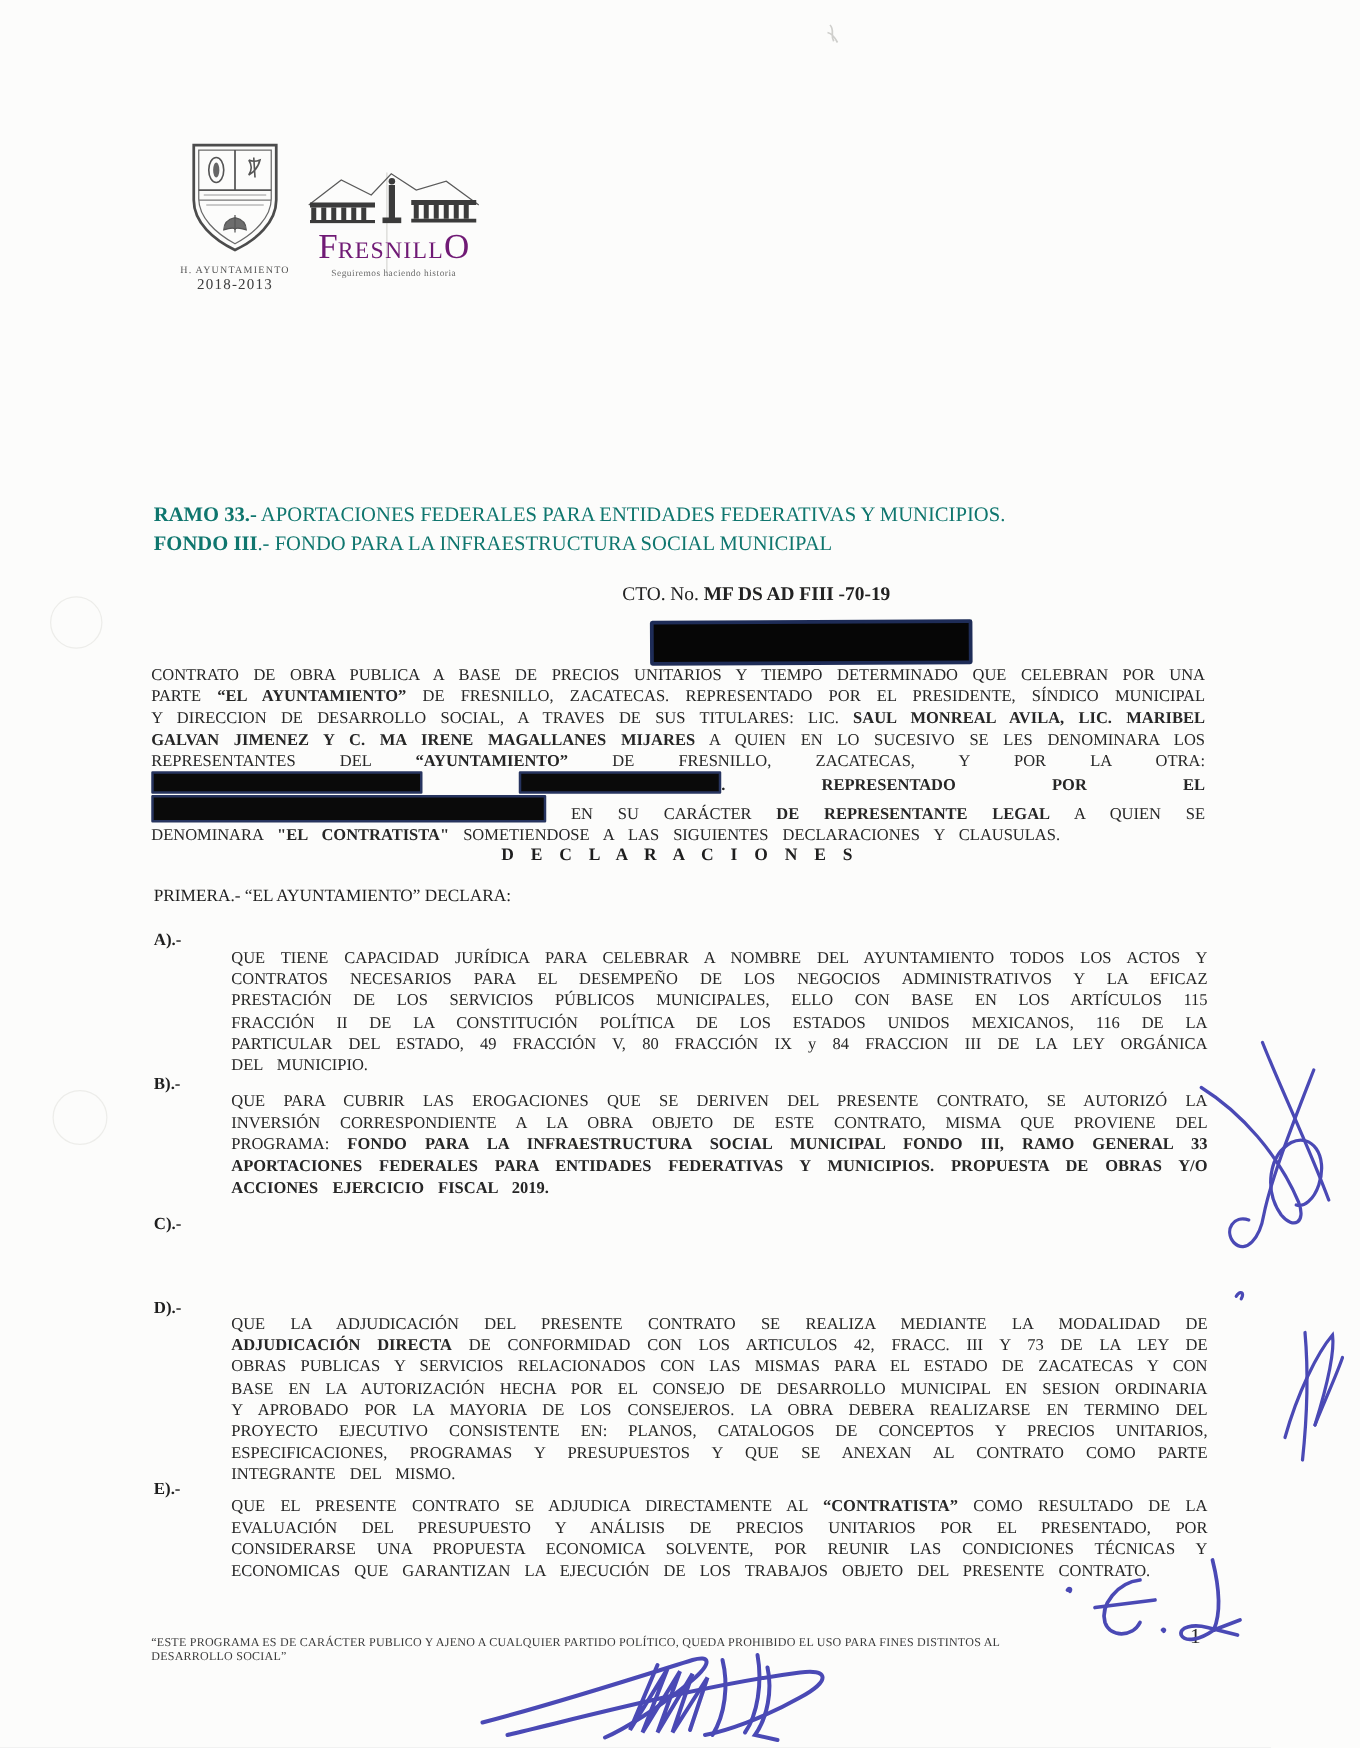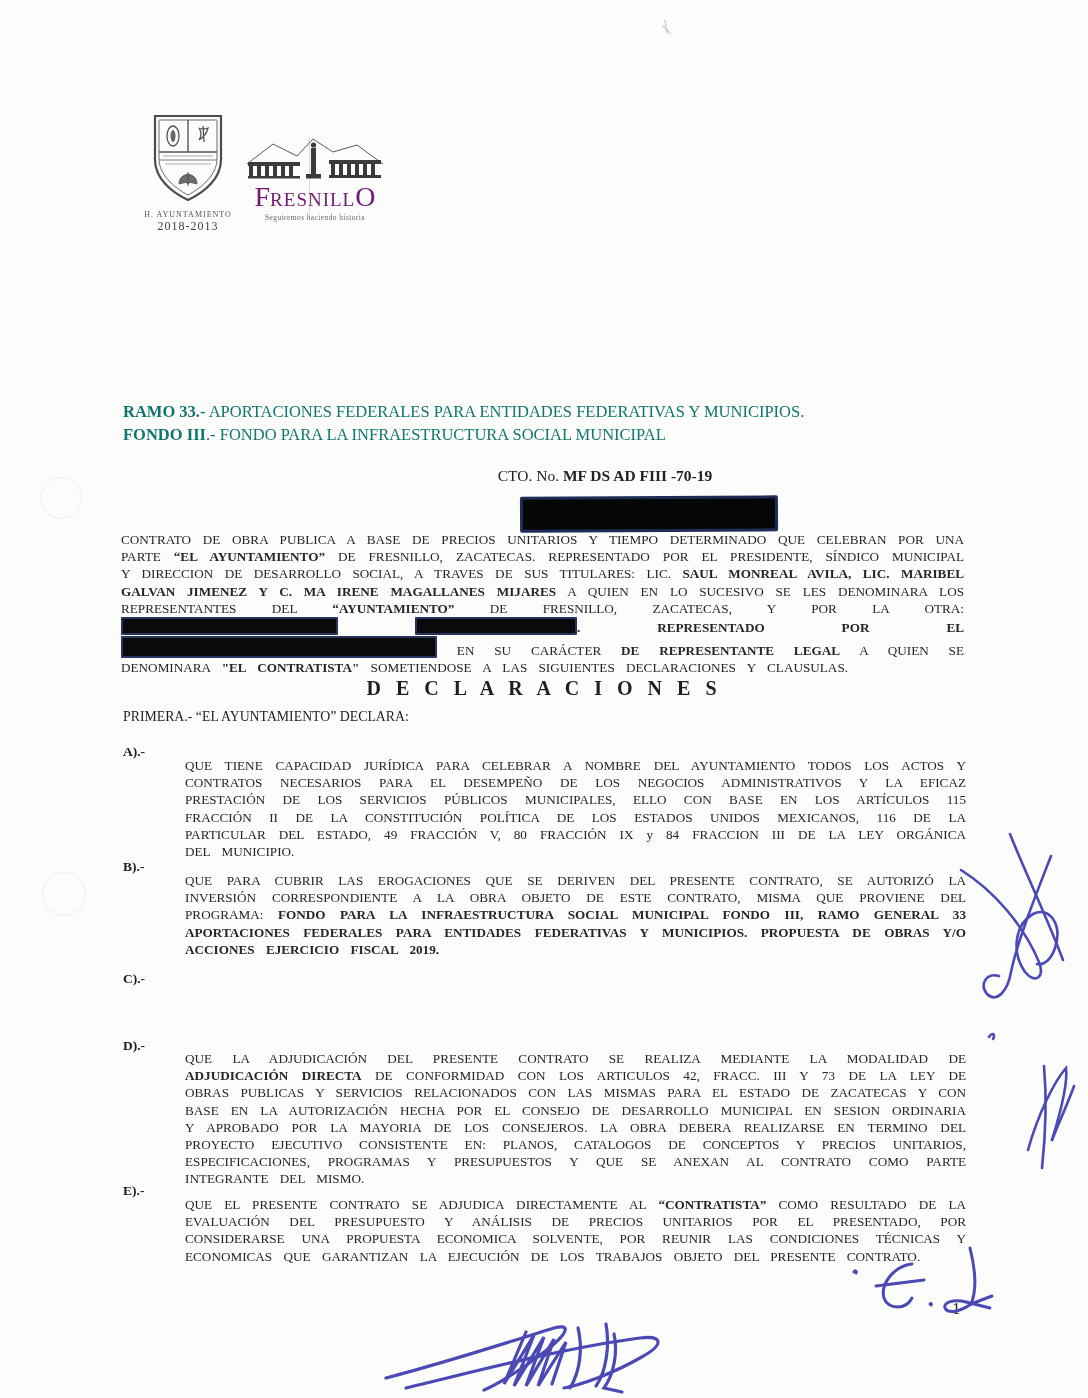--- a/index.html
+++ b/index.html
@@ -37,21 +37,21 @@
     display:inline-block;background:#0a0a0a;border:2px solid #273礼45f;
     border:2px solid #27345f;height:14px;vertical-align:-3px;border-radius:1px;
   }
   
   .para{
     position:absolute;font-size:13.2px;line-height:17.2px;
     text-align:justify;word-spacing:8px;color:#262626;
   }
   .b{font-weight:bold;}
   .decl-head{position:absolute;left:0;top:677px;width:1088px;text-align:center;
-    font-size:20px;font-weight:bold;letter-spacing:5px;color:#1e1e1e;}
+    font-size:14px;font-weight:bold;letter-spacing:5px;color:#1e1e1e;}
   .primera{position:absolute;left:123px;top:709px;font-size:13.8px;font-weight:normal;color:#1e1e1e;}
   .item-label{position:absolute;left:123px;font-size:13.5px;font-weight:bold;color:#1e1e1e;}
   
   .footer-legend{position:absolute;left:121px;top:1309px;width:716px;font-size:9.6px;color:#3a3a3a;letter-spacing:.2px;}
   .page-number{position:absolute;left:952px;top:1299px;font-size:17px;color:#2a2a2a;}
   
   .punch{position:absolute;border:1.5px solid #ededea;border-radius:50%;background:transparent;}
   .punch-1{left:40px;top:477px;width:40px;height:40px;}
   .punch-2{left:42px;top:872px;width:42px;height:42px;}
   .pencil-mark{position:absolute;left:658px;top:18px;}
@@ -137,20 +137,21 @@
   <div class="para" style="left:185px;top:872px;width:781px;"><span>QUE PARA CUBRIR LAS EROGACIONES QUE SE DERIVEN DEL PRESENTE CONTRATO, SE AUTORIZÓ LA INVERSIÓN CORRESPONDIENTE A LA OBRA OBJETO DE ESTE CONTRATO, MISMA QUE PROVIENE DEL PROGRAMA: </span><span class="b">FONDO PARA LA INFRAESTRUCTURA SOCIAL MUNICIPAL FONDO III, RAMO GENERAL 33 APORTACIONES FEDERALES PARA ENTIDADES FEDERATIVAS Y MUNICIPIOS. PROPUESTA DE OBRAS Y/O ACCIONES EJERCICIO FISCAL 2019.</span></div>
 
   <div class="item-label" style="top:971px;">C).-</div>
 
   <div class="item-label" style="top:1038px;">D).-</div>
   <div class="para" style="left:185px;top:1050px;width:781px;"><span>QUE LA ADJUDICACIÓN DEL PRESENTE CONTRATO SE REALIZA MEDIANTE LA MODALIDAD DE </span><span class="b">ADJUDICACIÓN DIRECTA</span><span> DE CONFORMIDAD CON LOS ARTICULOS 42, FRACC. III Y 73 DE LA LEY DE OBRAS PUBLICAS Y SERVICIOS RELACIONADOS CON LAS MISMAS PARA EL ESTADO DE ZACATECAS Y CON BASE EN LA AUTORIZACIÓN HECHA POR EL CONSEJO DE DESARROLLO MUNICIPAL EN SESION ORDINARIA Y APROBADO POR LA MAYORIA DE LOS CONSEJEROS. LA OBRA DEBERA REALIZARSE EN TERMINO DEL PROYECTO EJECUTIVO CONSISTENTE EN: PLANOS, CATALOGOS DE CONCEPTOS Y PRECIOS UNITARIOS, ESPECIFICACIONES, PROGRAMAS Y PRESUPUESTOS Y QUE SE ANEXAN AL CONTRATO COMO PARTE INTEGRANTE DEL MISMO.</span></div>
 
   <div class="item-label" style="top:1183px;">E).-</div>
   <div class="para" style="left:185px;top:1196px;width:781px;"><span>QUE EL PRESENTE CONTRATO SE ADJUDICA DIRECTAMENTE AL </span><span class="b">“CONTRATISTA”</span><span> COMO RESULTADO DE LA EVALUACIÓN DEL PRESUPUESTO Y ANÁLISIS DE PRECIOS UNITARIOS POR EL PRESENTADO, POR CONSIDERARSE UNA PROPUESTA ECONOMICA SOLVENTE, POR REUNIR LAS CONDICIONES TÉCNICAS Y ECONOMICAS QUE GARANTIZAN LA EJECUCIÓN DE LOS TRABAJOS OBJETO DEL PRESENTE CONTRATO.</span></div>
 
+  <div class="footer-legend">“ESTE PROGRAMA ES DE CARÁCTER PUBLICO Y AJENO A CUALQUIER PARTIDO POLÍTICO, QUEDA PROHIBIDO EL USO PARA FINES DISTINTOS AL DESARROLLO SOCIAL”</div>
   <div class="page-number">1</div>
 
   <svg class="sig" style="left:955px;top:832px;" width="132" height="215" viewBox="0 0 132 215">
     <g stroke="#4a49b5" stroke-width="2.6" fill="none" stroke-linecap="round">
       <path d="M55,2 C70,40 92,85 108,128"></path>
       <path d="M6,38 C38,58 68,92 84,130 C90,146 80,152 70,140 C56,120 60,92 78,82 C94,74 108,92 100,116 C96,128 88,134 82,132"></path>
       <path d="M96,24 C82,60 62,110 56,140 C53,158 42,172 32,162 C24,152 32,140 44,144"></path>
       <path d="M34,205 C37,200 41,202 38,207"></path>
     </g>
   </svg>

